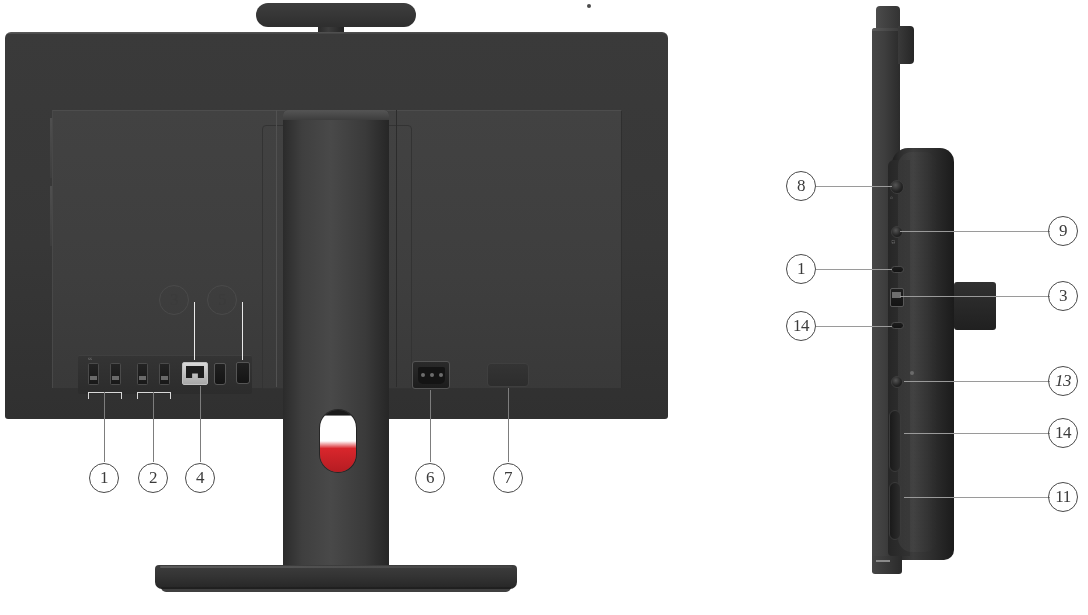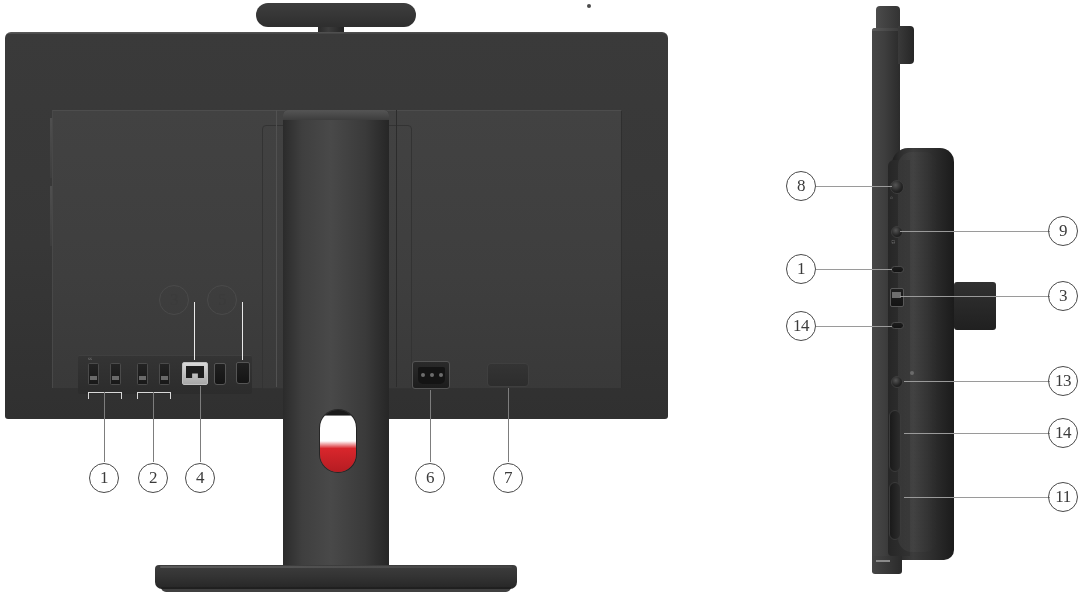--- a/index.html
+++ b/index.html
@@ -485,18 +485,18 @@
 
     <div class="leader h mid" style="left:124px;top:433px;width:146px;"></div>
 
     <div class="leader h mid" style="left:124px;top:497px;width:146px;"></div>
 
     <div class="callout" style="left:6px;top:171px;">8</div>
     <div class="callout" style="left:268px;top:216px;">9</div>
     <div class="callout" style="left:6px;top:254px;">1</div>
     <div class="callout" style="left:268px;top:281px;">3</div>
     <div class="callout" style="left:6px;top:311px;">14</div>
-    <div class="callout" style="left:268px;top:366px;">13</div>
+    <div class="callout" style="left:268px;top:366px;font-style:italic;">13</div>
     <div class="callout" style="left:268px;top:418px;">14</div>
     <div class="callout" style="left:268px;top:482px;">11</div>
   </div>
 
 </div>
 
 </body></html>

